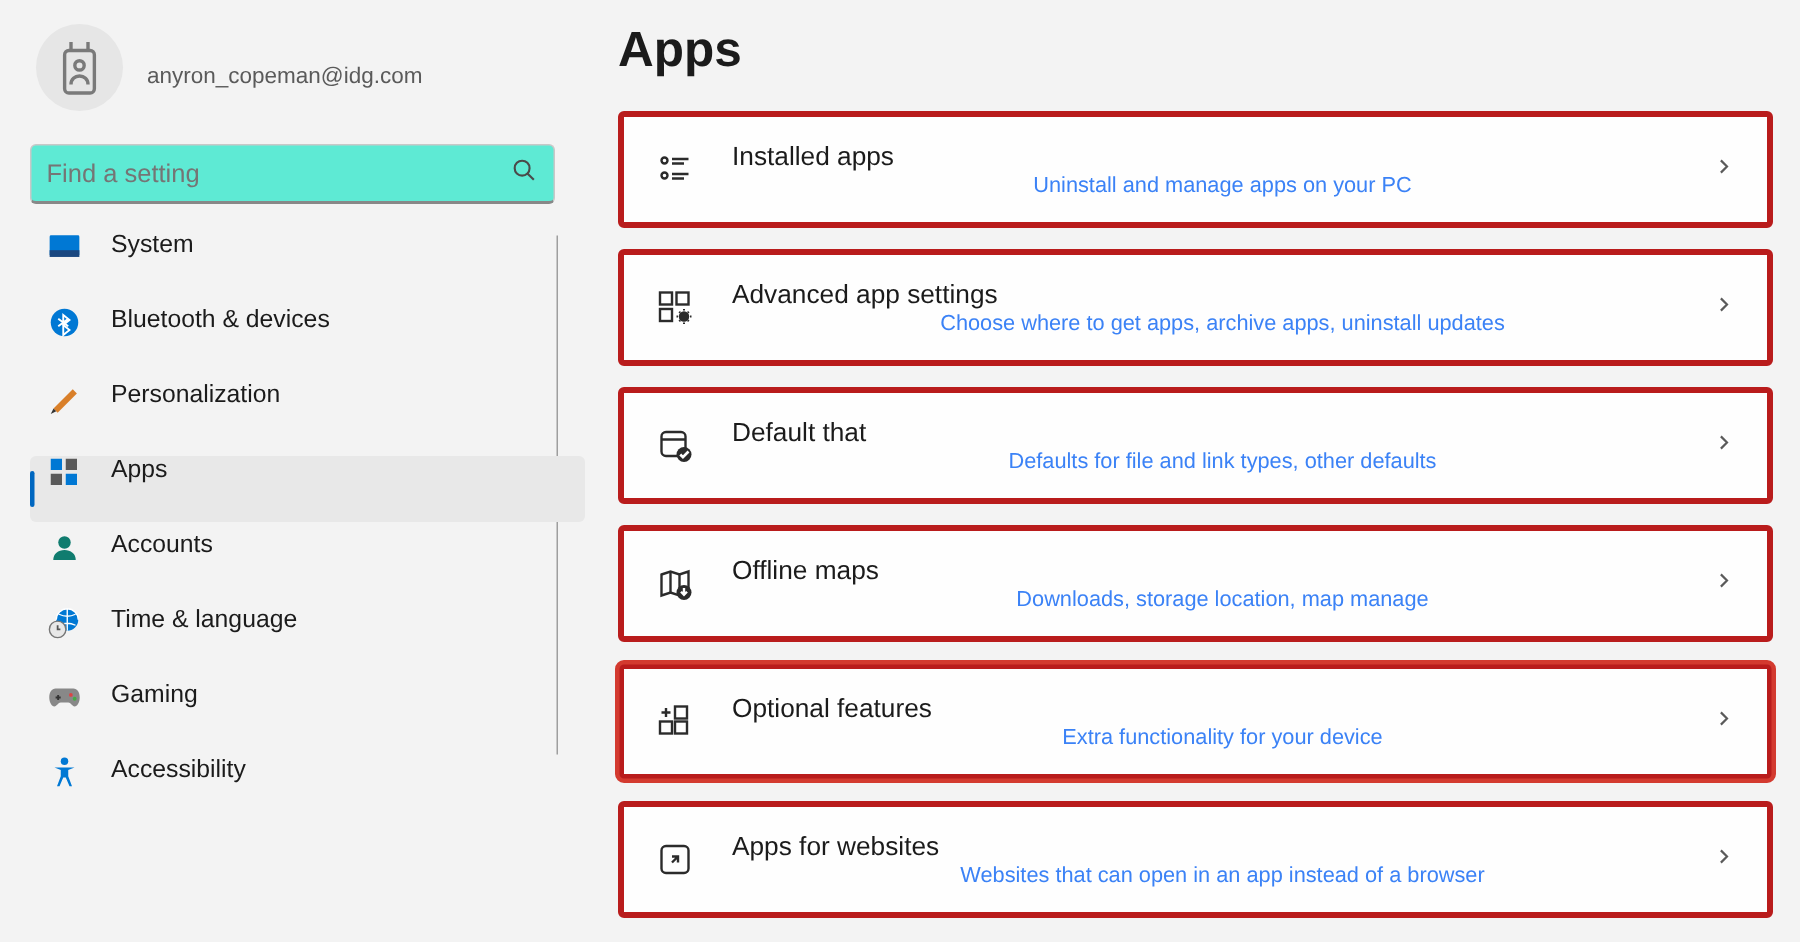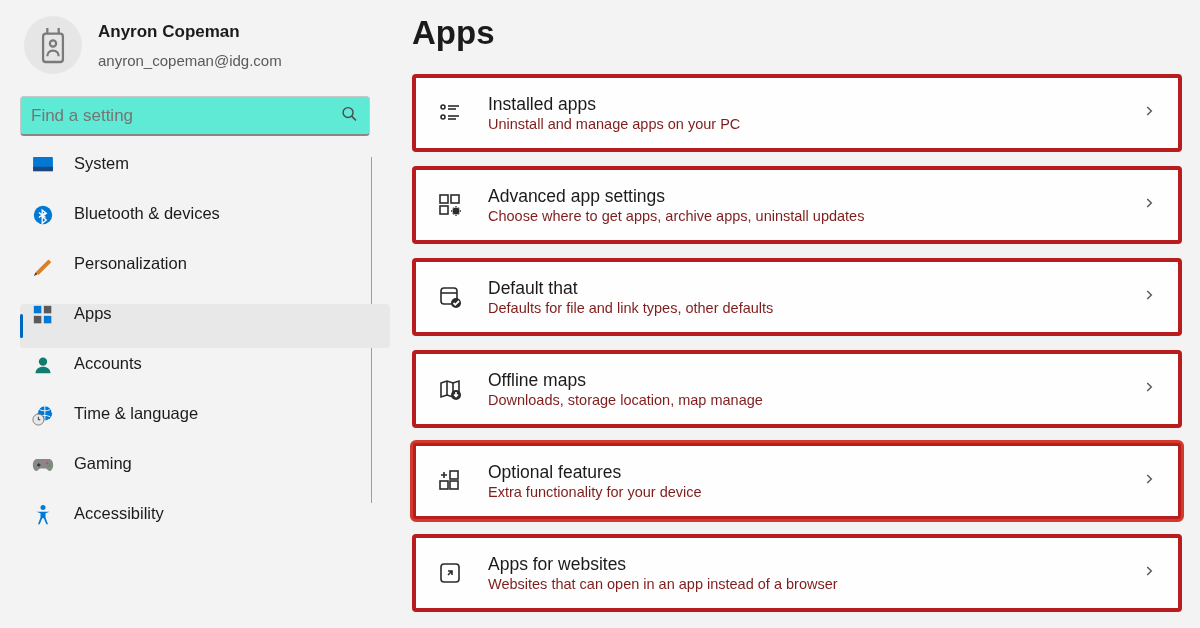--- a/index.html
+++ b/index.html
@@ -115,38 +115,37 @@
   }
   .card-icon {
     width: 28px; height: 28px;
     margin-right: 24px;
     display: flex; align-items: center; justify-content: center;
     color: #2b2b2b;
     flex-shrink: 0;
   }
   .card-text { flex: 1; }
   .card-title { font-size: 17.5px; font-weight: 400; color: #1b1b1b; }
-  .card-sub { font-size: 14.5px; color: #7f1d1d; margin-top: 1px; }
+  .card-sub { font-size: 14.5px; color: #3b82f6; margin-top: 1px; text-align: center; }
   .chevron { color: #5a5a5a; flex-shrink: 0; }
 </style>
 </head>
 <body>
 
 <div class="sidebar">
   <div class="profile">
     <div class="avatar">
       <svg width="34" height="40" viewBox="0 0 24 28" fill="none" stroke="#7a7a7a" stroke-width="1.6">
         <path d="M8 2 L8 6 M16 2 L16 6"></path>
         <rect x="5" y="6" width="14" height="20" rx="2"></rect>
         <circle cx="12" cy="13" r="2.2"></circle>
         <path d="M8 22c0-2.5 1.8-4 4-4s4 1.5 4 4"></path>
       </svg>
     </div>
     <div>
-      <div class="profile-name">Anyron Copeman</div>
       <div class="profile-email">anyron_copeman@idg.com</div>
     </div>
   </div>
 
   <div class="search">
     <input type="text" placeholder="Find a setting" style="">
     <span class="icon">
       <svg width="17" height="17" viewBox="0 0 24 24" fill="none" stroke="currentColor" stroke-width="2">
           <circle cx="10" cy="10" r="7"></circle>
           <line x1="21" y1="21" x2="15" y2="15"></line>

